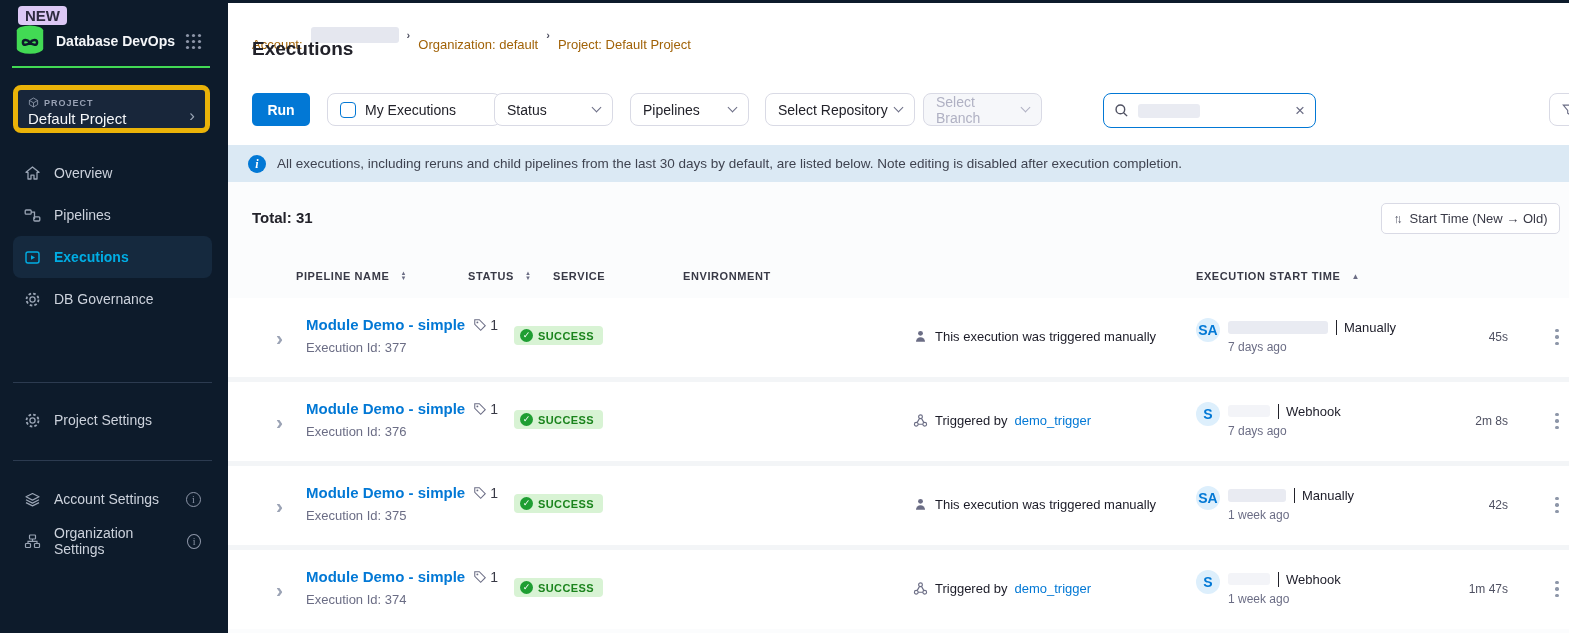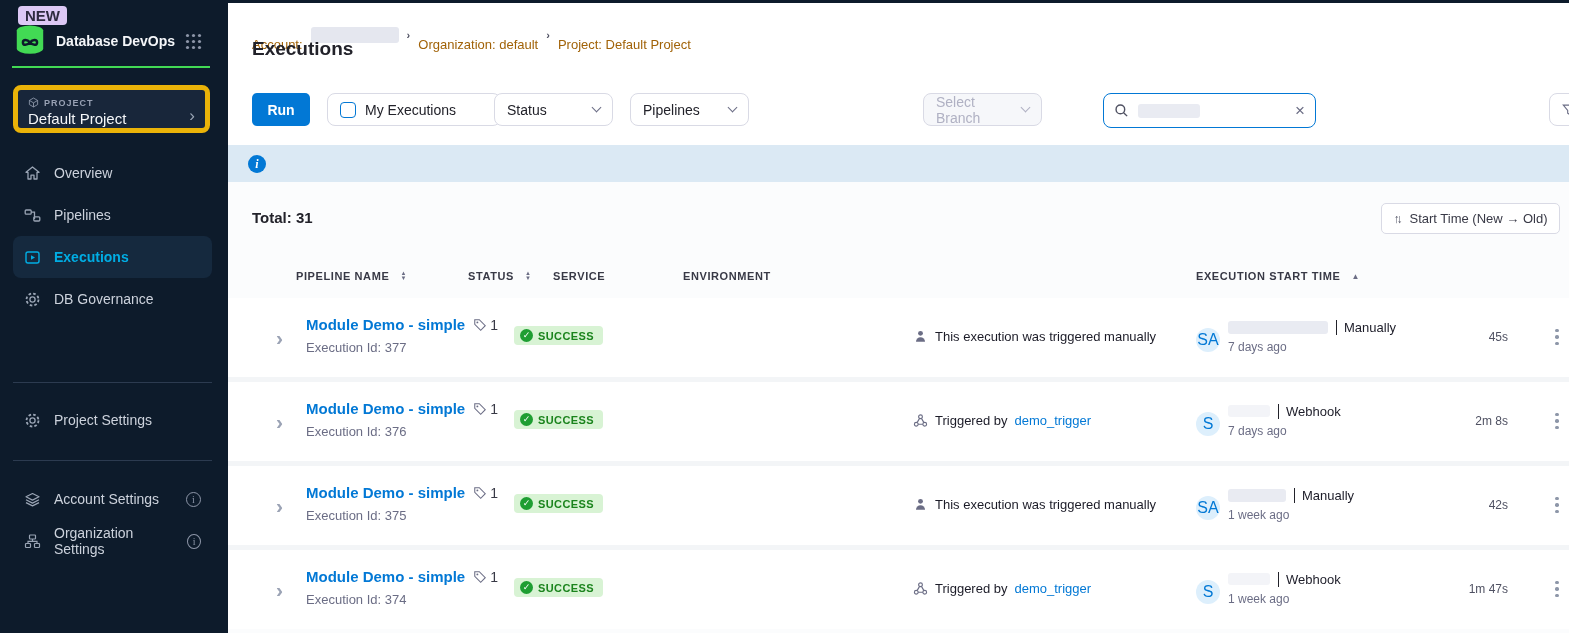--- a/index.html
+++ b/index.html
@@ -79,21 +79,21 @@
   .tag-wrap { display:flex; align-items:center; gap:3px; color:#383946; font-size:14px; }
   .tag-wrap svg { width:14px; height:14px; color:#6b6d85; }
   .exec-id { position:absolute; left:78px; top:42px; color:#6b6d85; font-size:13px; }
   .status-badge { position:absolute; left:286px; top:28px; background:#d8f3d4; border-radius:4px; display:flex; align-items:center; gap:5px; padding:3px 9px 3px 6px; }
   .check-circle { width:13px; height:13px; background:#1e9e32; border-radius:50%; color:#fff; font-size:9px; line-height:13px; text-align:center; }
   .status-text { color:#1b841d; font-size:11px; font-weight:bold; letter-spacing:.4px; }
   .trigger { position:absolute; left:685px; top:31px; display:flex; align-items:center; gap:7px; font-size:13px; color:#1c1c28; }
   .trigger svg { width:15px; height:15px; color:#6b6d85; flex:0 0 15px; }
   .trigger a { color:#0278d5; text-decoration:none; }
   .start-cell { position:absolute; left:968px; top:20px; display:flex; gap:8px; }
-  .avatar { width:24px; height:24px; border-radius:50%; background:#ddeffc; color:#0278d5; font-size:16px; font-weight:normal; display:flex; align-items:center; justify-content:center; margin-top:10px; }
+  .avatar { width:24px; height:24px; border-radius:50%; background:#ddeffc; color:#0278d5; font-size:14px; font-weight:bold; display:flex; align-items:center; justify-content:center; margin-top:0; }
   .start-lines .l1 { display:flex; align-items:center; gap:8px; height:18px; }
   .name-redact { width:100px; height:13px; background:#e9ebf2; }
   .name-redact.faint { width:42px; height:12px; background:#f3f4f8; }
   .method { border-left:1.5px solid #22222a; padding-left:7px; font-size:13px; color:#1c1c28; }
   .time-ago { font-size:12px; color:#6b6d85; margin-top:4px; }
   .duration { position:absolute; left:1210px; top:32px; width:70px; text-align:right; font-size:12px; color:#4f5162; }
   .dots { position:absolute; left:1322px; top:25px; width:14px; height:28px; display:flex; flex-direction:column; align-items:center; justify-content:center; gap:3px; cursor:pointer; }
   .dots i { width:3.5px; height:3.5px; background:#8d96a8; border-radius:50%; }
   svg { display:block; }
 </style>
@@ -240,20 +240,24 @@
       <span>My Executions</span>
     </div>
     <div class="tb pill dd dd-status">
       <span>Status</span>
       <span class="caret"></span>
     </div>
     <div class="tb pill dd dd-pipelines">
       <span>Pipelines</span>
       <span class="caret"></span>
     </div>
+    <div class="tb pill dd dd-repo">
+      <span>Select Repository</span>
+      <span class="caret"></span>
+    </div>
     <div class="tb pill dd dd-branch">
       <span>Select Branch</span>
       <span class="caret"></span>
     </div>
     <div class="tb search-box">
       <span>
           <svg width="15" height="15" viewBox="0 0 16 16">
             <circle cx="6.8" cy="6.8" r="4.6" fill="none" stroke="#4f5162" stroke-width="1.5"></circle>
             <line x1="10.3" y1="10.3" x2="14" y2="14" stroke="#4f5162" stroke-width="1.5"></line>
           </svg>
@@ -265,20 +269,21 @@
       <span>
           <svg width="14" height="14" viewBox="0 0 16 16">
             <path d="M1.5 2.5 h13 L9.5 8.5 v5 l-3 -1.8 v-3.2 Z" fill="none" stroke="#6b6d85" stroke-width="1.3"></path>
           </svg>
         </span>
     </div>
   </div>
 
   <div class="banner">
     <span class="banner-i">i</span>
+    <span class="banner-text">All executions, including reruns and child pipelines from the last 30 days by default, are listed below. Note editing is disabled after execution completion.</span>
   </div>
 
   <div class="content">
     <div class="total">Total: 31</div>
     <div class="sort-btn">
       <span class="updown">↑↓</span>
       <span>Start Time (New → Old)</span>
     </div>
 
     <div class="thead">

